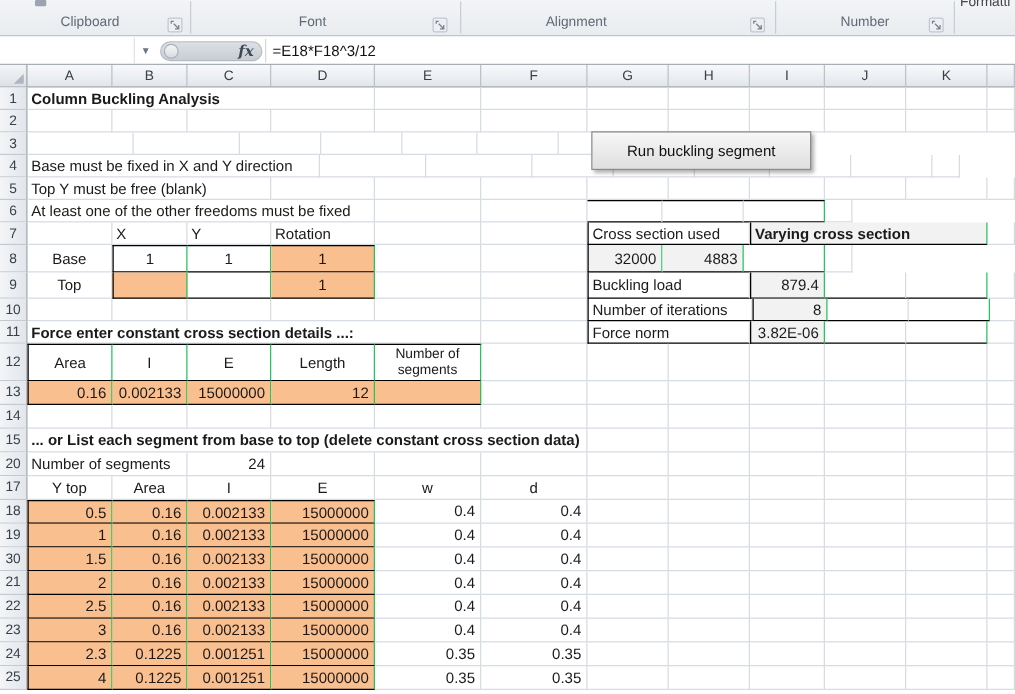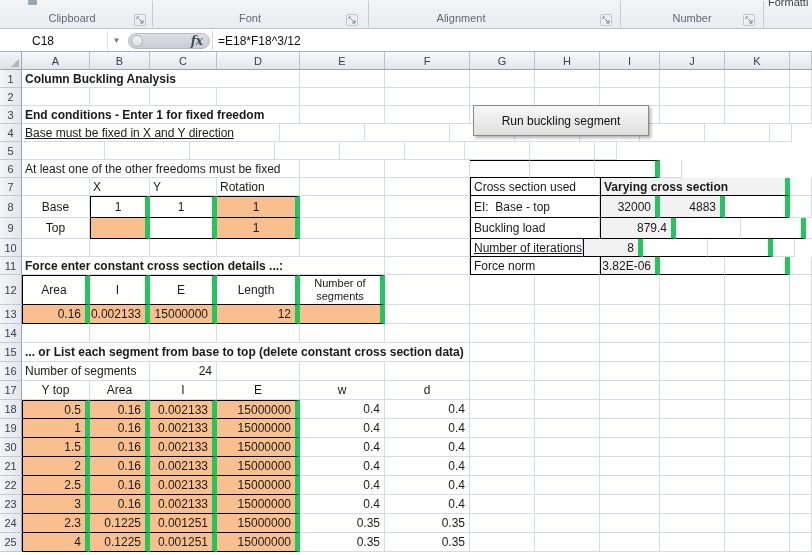--- a/index.html
+++ b/index.html
@@ -48,21 +48,21 @@
   .row{display:flex;}
   .rh{width:22px; flex:none; display:flex; align-items:center; justify-content:center;
     font-size:11px; color:var(--hdrtext); background:linear-gradient(90deg,#F3F5F7,#E2E6EB);
     border-right:1px solid #9EA5AE; border-bottom:1px solid #C3C9D1;}
   .cell{flex:none; display:flex; align-items:center; padding:0 3px; font-size:12px; color:var(--black);
     white-space:pre; border-right:1px solid var(--grid); border-bottom:1px solid var(--grid); overflow:visible;}
   .ac{justify-content:center;} .ar{justify-content:flex-end; padding-right:4px;}
   .bold{font-weight:bold;}
   .fo{background:var(--orange);} .fg{background:var(--grayfill);}
   .bt{border-top:1px solid #000;} .bl{border-left:1px solid #000;}
-  .br{border-right:5px solid #22c55e;} .bb{border-bottom:1px solid #000;}
+  .br{border-right:1px solid #22c55e;} .bb{border-bottom:1px solid #000;}
   .wrap{white-space:normal; text-align:center; line-height:13px; font-size:11px; justify-content:center;}
 
   
   .runbtn{position:absolute; left:473px; top:53px; width:176px; height:31px;
     background:linear-gradient(#F7F7F7,#DFDFDF); border:1px solid #8A8A8A;
     box-shadow:2px 2px 3px rgba(0,0,0,0.30); font-family:"Liberation Sans",sans-serif;
     font-size:12px; color:#111; cursor:pointer;}
 </style>
 </head>
 <body>
@@ -102,21 +102,20 @@
     </span>
 
     <div class="rsep" style="left:152px"></div>
     <div class="rsep" style="left:368px"></div>
     <div class="rsep" style="left:620px"></div>
     <div class="rsep" style="left:763px"></div>
     <span class="ribbon-partial" style="left:768px">Formatti</span>
   </div>
 
   <div class="fbar">
-    <div class="namebox">C18</div>
     <div class="nbdrop">▼</div>
     <div class="pill">
       <div class="nub"></div>
       <span class="fx">fx</span>
     </div>
     <div class="fdiv"></div>
     <div class="formula">=E18*F18^3/12</div>
   </div>
 
   <div class="sheet">
@@ -160,44 +159,44 @@
           <div class="cell" style="width: 85px;"></div>
           <div class="cell" style="width: 65px;"></div>
           <div class="cell" style="width: 65px;"></div>
           <div class="cell" style="width: 60px;"></div>
           <div class="cell" style="width: 65px;"></div>
           <div class="cell" style="width: 65px;"></div>
           <div class="cell" style="width: 22px;"></div>
         </div>
         <div class="row" style="height: 18px;">
           <div class="rh">3</div>
-          <div class="cell bold" style="width: 278px;">End conditions - Enter 1 for fixed freedom</div>
           <div class="cell" style="width: 85px;"></div>
           <div class="cell" style="width: 85px;"></div>
           <div class="cell" style="width: 65px;"></div>
           <div class="cell" style="width: 65px;"></div>
           <div class="cell" style="width: 60px;"></div>
           <div class="cell" style="width: 65px;"></div>
           <div class="cell" style="width: 65px;"></div>
           <div class="cell" style="width: 22px;"></div>
         </div>
         <div class="row" style="height: 18px;">
           <div class="rh">4</div>
-          <div class="cell" style="width: 258px; text-decoration: underline;">Base must be fixed in X and Y direction</div>
+          <div class="cell" style="width: 234px;">Base must be fixed in X and Y direction</div>
           <div class="cell" style="width: 85px;"></div>
           <div class="cell" style="width: 85px;"></div>
           <div class="cell" style="width: 65px;"></div>
           <div class="cell" style="width: 65px;"></div>
           <div class="cell" style="width: 60px;"></div>
           <div class="cell" style="width: 65px;"></div>
           <div class="cell" style="width: 65px;"></div>
           <div class="cell" style="width: 22px;"></div>
         </div>
         <div class="row" style="height: 18px;">
           <div class="rh">5</div>
+          <div class="cell" style="width: 195px;">Top Y must be free (blank)</div>
           <div class="cell" style="width: 83px;"></div>
           <div class="cell" style="width: 85px;"></div>
           <div class="cell" style="width: 85px;"></div>
           <div class="cell" style="width: 65px;"></div>
           <div class="cell" style="width: 65px;"></div>
           <div class="cell" style="width: 60px;"></div>
           <div class="cell" style="width: 65px;"></div>
           <div class="cell" style="width: 65px;"></div>
           <div class="cell" style="width: 22px;"></div>
         </div>
@@ -224,49 +223,48 @@
           <div class="cell" style="width: 22px;"></div>
         </div>
         <div class="row" style="height: 22px;">
           <div class="rh">8</div>
           <div class="cell ac" style="width: 68px;">Base</div>
           <div class="cell ac bt bl br bb" style="width: 60px;">1</div>
           <div class="cell ac bt br bb" style="width: 67px;">1</div>
           <div class="cell ac fo bt br bb" style="width: 83px;">1</div>
           <div class="cell" style="width: 85px;"></div>
           <div class="cell" style="width: 85px;"></div>
-          <div class="cell bl bb" style="width: 130px;">EI:  Base - top</div>
           <div class="cell ar fg bl br bb" style="width: 60px;">32000</div>
           <div class="cell ar fg br bb" style="width: 65px;">4883</div>
           <div class="cell br bb" style="width: 65px;"></div>
           <div class="cell" style="width: 22px;"></div>
         </div>
         <div class="row" style="height: 21px;">
           <div class="rh">9</div>
           <div class="cell ac" style="width: 68px;">Top</div>
           <div class="cell fo bl br bb" style="width: 60px;"></div>
           <div class="cell br bb" style="width: 67px;"></div>
           <div class="cell ac fo br bb" style="width: 83px;">1</div>
           <div class="cell" style="width: 85px;"></div>
           <div class="cell" style="width: 85px;"></div>
           <div class="cell bl bb" style="width: 130px;">Buckling load</div>
-          <div class="cell ar fg bl br bb" style="width: 76px;">879.4</div>
+          <div class="cell ar fg bl br bb" style="width: 60px;">879.4</div>
           <div class="cell bb" style="width: 65px;"></div>
           <div class="cell br bb" style="width: 65px;"></div>
           <div class="cell" style="width: 22px;"></div>
         </div>
         <div class="row" style="height: 18px;">
           <div class="rh">10</div>
           <div class="cell" style="width: 68px;"></div>
           <div class="cell" style="width: 60px;"></div>
           <div class="cell" style="width: 67px;"></div>
           <div class="cell" style="width: 83px;"></div>
           <div class="cell" style="width: 85px;"></div>
           <div class="cell" style="width: 85px;"></div>
-          <div class="cell bl bb" style="width: 113px; text-decoration: underline;">Number of iterations</div>
+          <div class="cell bl bb" style="width: 132px;">Number of iterations</div>
           <div class="cell ar fg bl br bb" style="width: 60px;">8</div>
           <div class="cell bb" style="width: 65px;"></div>
           <div class="cell br bb" style="width: 65px;"></div>
           <div class="cell" style="width: 22px;"></div>
         </div>
         <div class="row" style="height: 18px;">
           <div class="rh">11</div>
           <div class="cell bold" style="width: 363px;">Force enter constant cross section details ...:</div>
           <div class="cell" style="width: 85px;"></div>
           <div class="cell bl bb" style="width: 130px;">Force norm</div>
@@ -324,21 +322,21 @@
           <div class="rh">15</div>
           <div class="cell bold" style="width: 448px;">... or List each segment from base to top (delete constant cross section data)</div>
           <div class="cell" style="width: 65px;"></div>
           <div class="cell" style="width: 65px;"></div>
           <div class="cell" style="width: 60px;"></div>
           <div class="cell" style="width: 65px;"></div>
           <div class="cell" style="width: 65px;"></div>
           <div class="cell" style="width: 22px;"></div>
         </div>
         <div class="row" style="height: 19px;">
-          <div class="rh">16</div>
+          <div class="rh">20</div>
           <div class="cell" style="width: 128px;">Number of segments</div>
           <div class="cell ar" style="width: 67px;">24</div>
           <div class="cell" style="width: 83px;"></div>
           <div class="cell" style="width: 85px;"></div>
           <div class="cell" style="width: 85px;"></div>
           <div class="cell" style="width: 65px;"></div>
           <div class="cell" style="width: 65px;"></div>
           <div class="cell" style="width: 60px;"></div>
           <div class="cell" style="width: 65px;"></div>
           <div class="cell" style="width: 65px;"></div>

